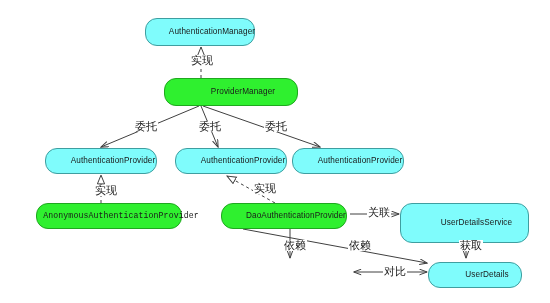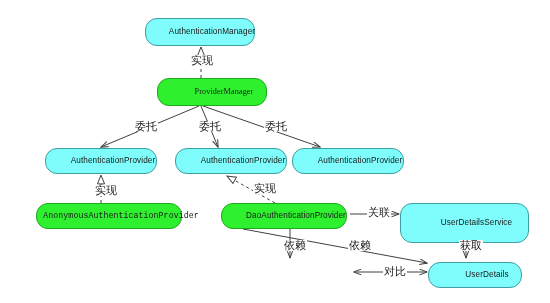--- a/index.html
+++ b/index.html
@@ -86,21 +86,21 @@
     <line x1="466" y1="229" x2="466" y2="258" stroke="#404040" stroke-width="1" marker-end="url(#open-arrow)"></line>
 
      UserDetails --&gt;
     <line x1="354" y1="272" x2="427" y2="272" stroke="#404040" stroke-width="1" marker-start="url(#open-arrow-rev)" marker-end="url(#open-arrow)"></line>
   </svg>
 
   <div class="node cyan" style="left:145px;top:18px;width:110px;height:28px;">
     <span>AuthenticationManager</span>
   </div>
 
-  <div class="node green" style="left:157px;top:78px;width:110px;height:28px;font-family:Liberation Serif, serif;">
+  <div class="node green" style="left:164px;top:78px;width:134px;height:28px;">
     <span>ProviderManager</span>
   </div>
 
   <div class="node cyan" style="left:45px;top:148px;width:112px;height:26px;">
     <span>AuthenticationProvider</span>
   </div>
 
   <div class="node cyan" style="left:175px;top:148px;width:112px;height:26px;">
     <span>AuthenticationProvider</span>
   </div>

